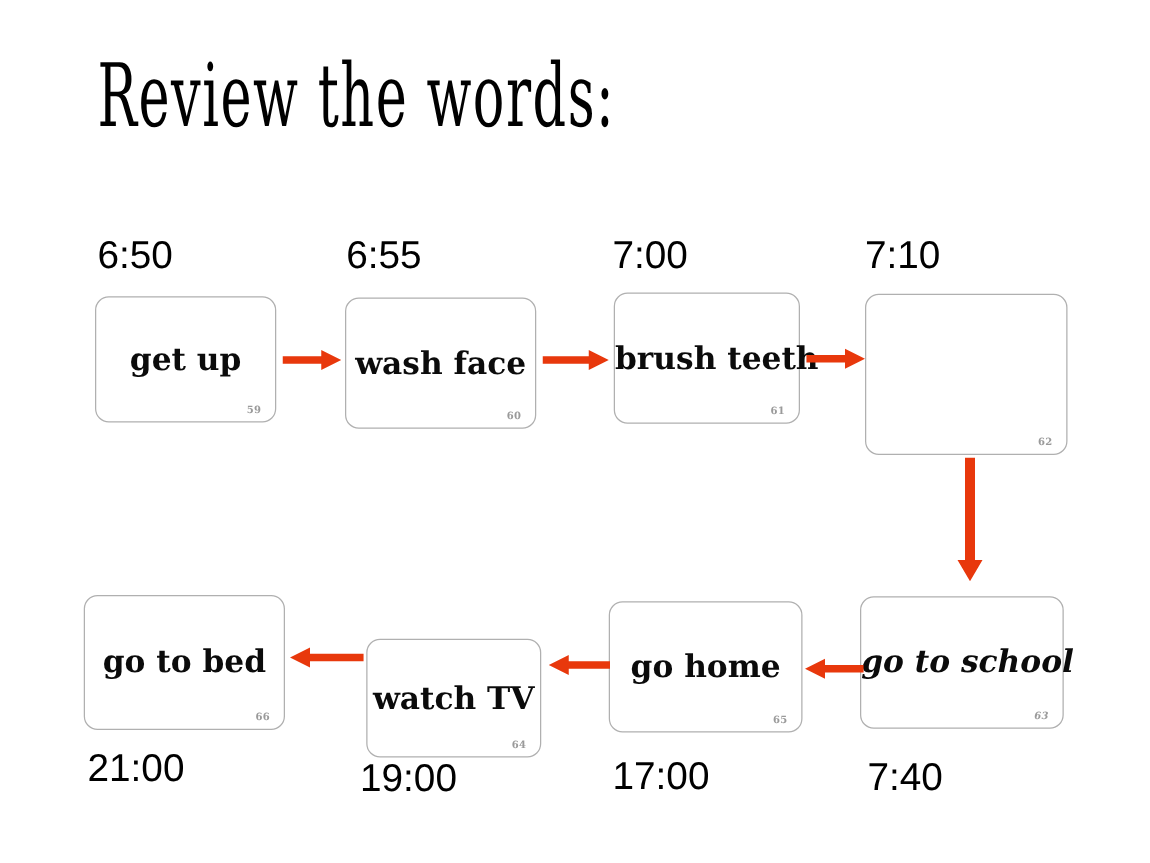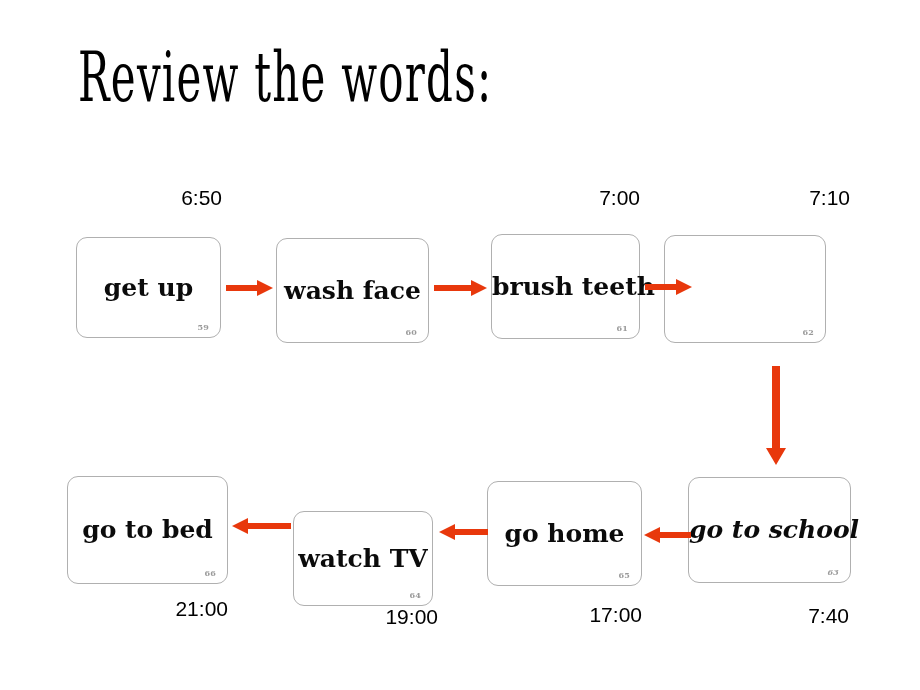--- a/index.html
+++ b/index.html
@@ -66,24 +66,24 @@
     font-size: 8px;
     font-weight: bold;
     color: #9a9a9a;
     letter-spacing: 0.2px;
   }
 
   
   .time-label {
     position: absolute;
     font-family: "Liberation Sans", sans-serif;
-    font-size: 21px;
+    font-size: 31px;
     color: #000000;
     white-space: nowrap;
-    text-align: right;
+    text-align: left;
     letter-spacing: 0px;
   }
 
   
   .arrow-h {
     position: absolute;
     height: 22px;
   }
   .arrow-v {
     position: absolute;
@@ -93,41 +93,42 @@
 </style>
 </head>
 <body>
 
 <div id="slide" style="background: rgb(255, 255, 255);">
 
   <div id="slide-title">Review the words:</div>
 
   <div class="time-label" style="left: 78px; top: 186px; width: 144px;">6:50</div>
 
+  <div class="time-label" style="left: 277px; top: 186px; width: 150px;">6:55</div>
 
   <div class="time-label" style="left: 490px; top: 186px; width: 150px;">7:00</div>
 
   <div class="time-label" style="left: 692px; top: 186px; width: 158px;">7:10</div>
 
   <div class="word-card" style="left: 76px; top: 237px; width: 145px; height: 101px; border-color: rgb(176, 176, 176);">
     <div class="card-label">get up</div>
     <div class="card-page-no">59</div>
   </div>
 
   <div class="word-card" style="left: 276px; top: 238px; width: 153px; height: 105px; border-color: rgb(176, 176, 176);">
     <div class="card-label">wash face</div>
     <div class="card-page-no">60</div>
   </div>
 
   <div class="word-card" style="left: 491px; top: 234px; width: 149px; height: 105px; border-color: rgb(176, 176, 176);">
     <div class="card-label">brush teeth</div>
     <div class="card-page-no">61</div>
   </div>
 
-  <div class="word-card" style="left: 664px; top: 235px; width: 162px; height: 108px; border-color: rgb(176, 176, 176); text-decoration: underline;">
+  <div class="word-card" style="left: 692px; top: 235px; width: 162px; height: 129px; border-color: rgb(176, 176, 176); text-decoration: underline;">
     <div class="card-label"></div>
     <div class="card-page-no">62</div>
   </div>
 
   <div class="arrow-h" style="left: 226px; top: 277px; width: 48px;">
     <svg width="48" height="22" viewBox="0 0 48 22">
       <path d="M0 8 H31 V3 L47 11 L31 19 V14 H0 Z" fill="#e8380c"></path>
     </svg>
   </div>
 

